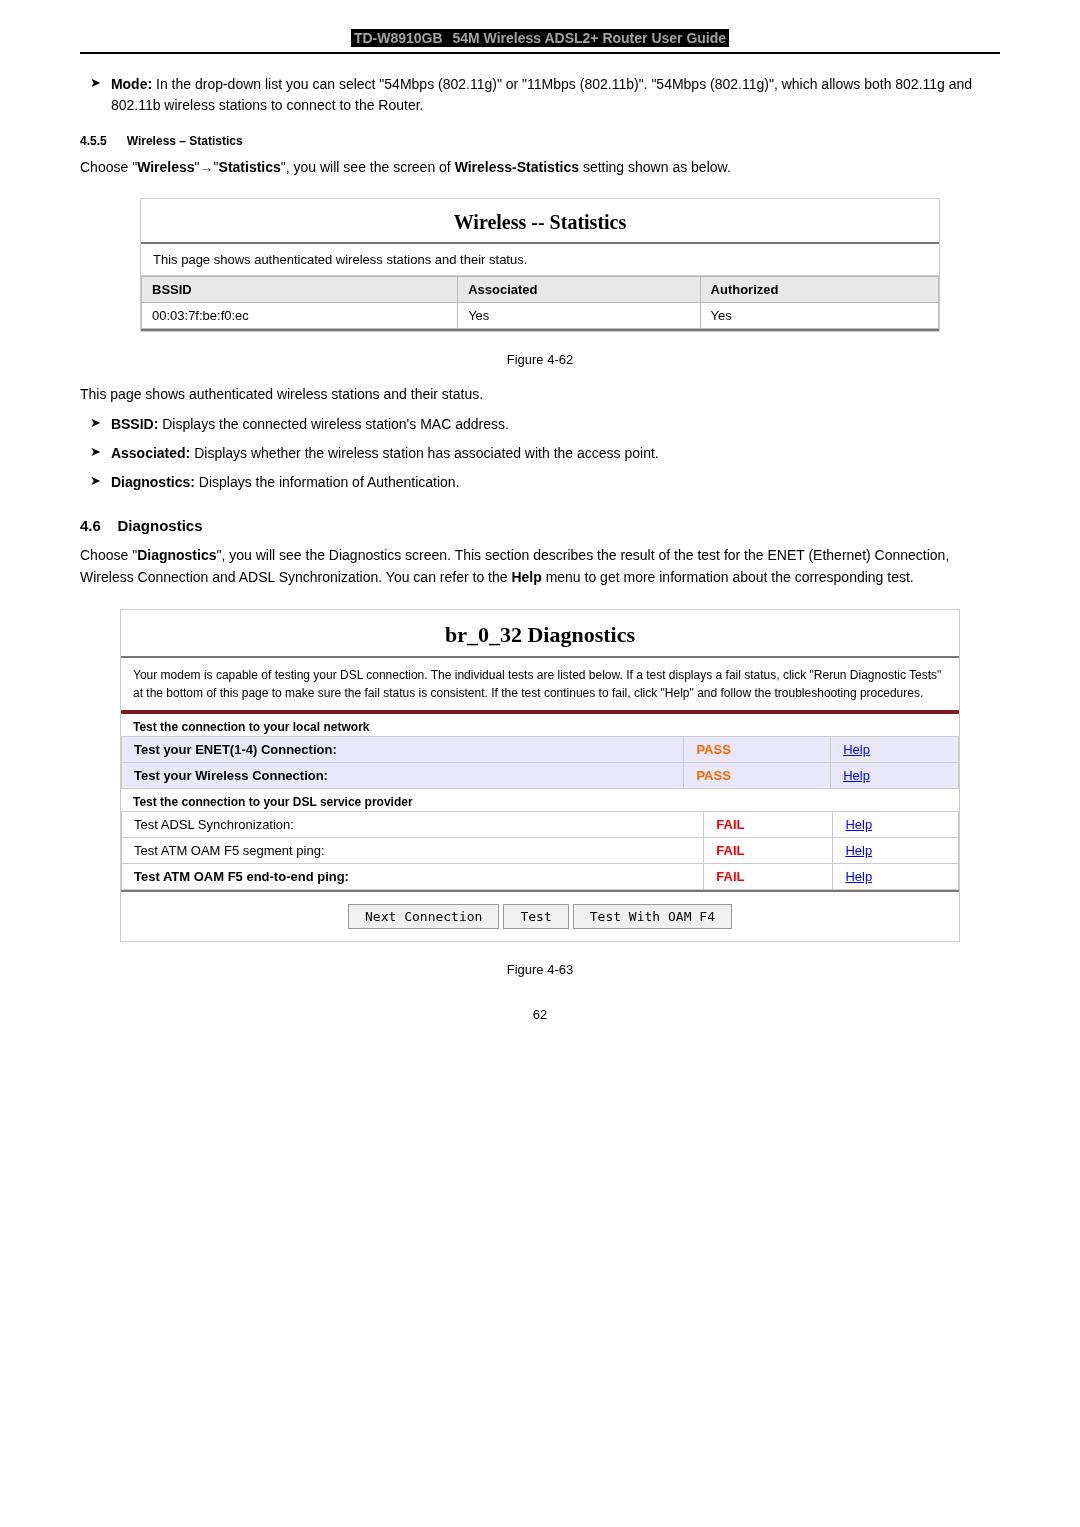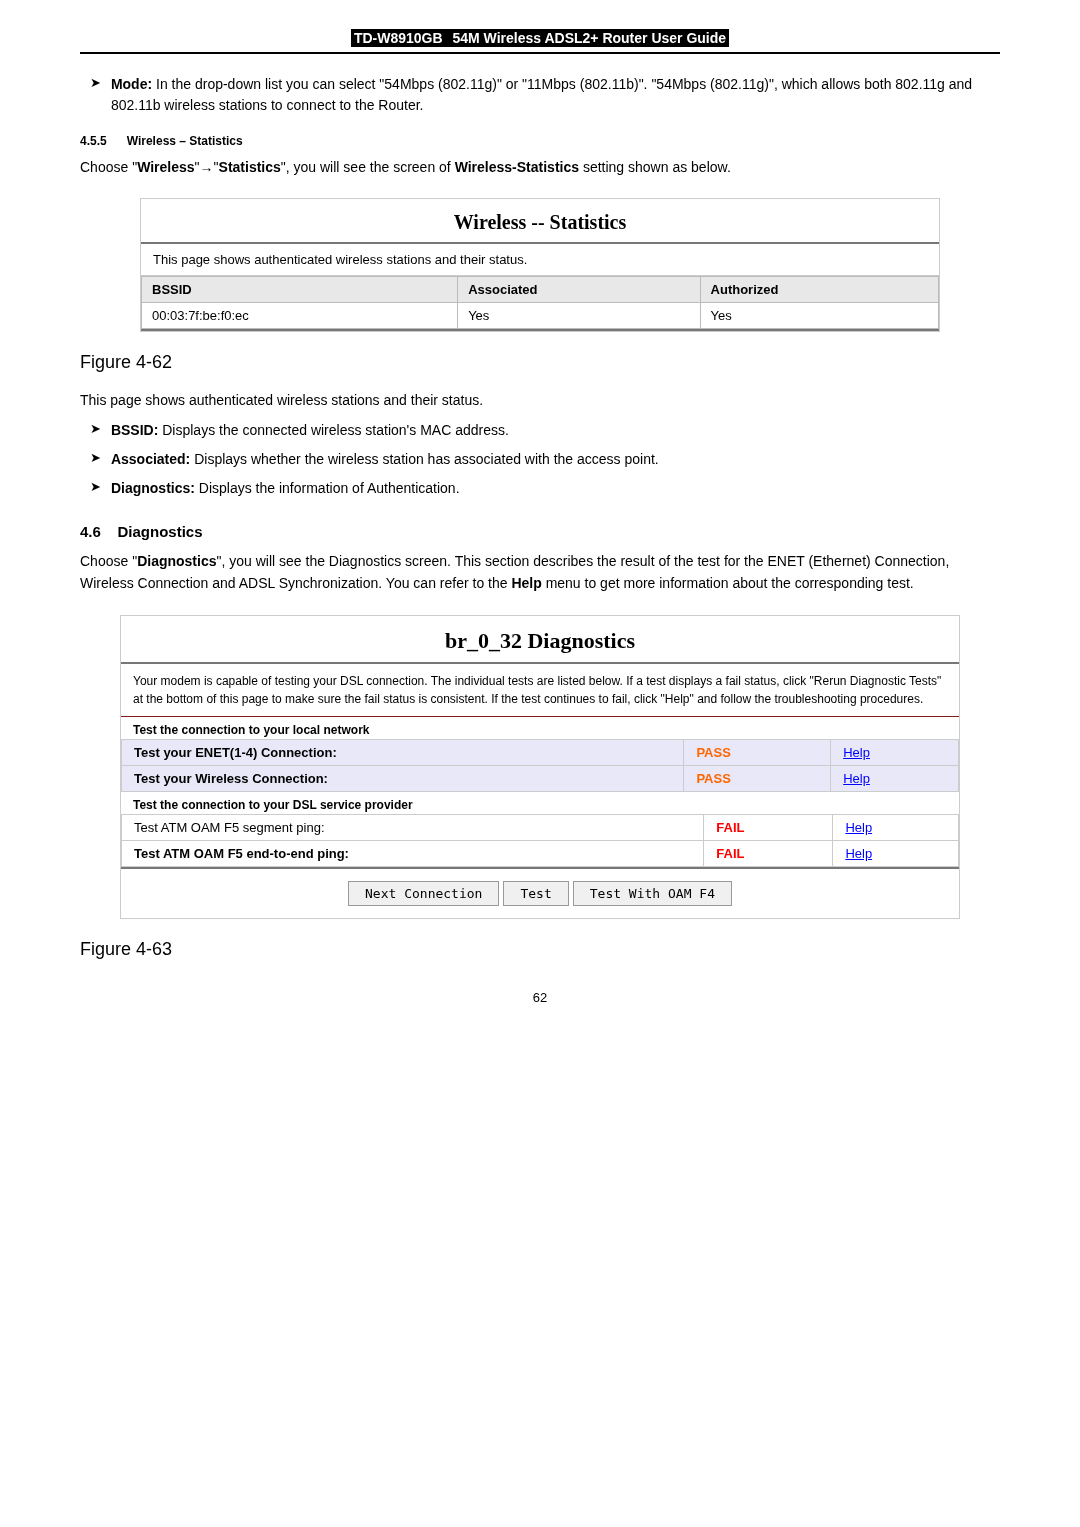--- a/index.html
+++ b/index.html
@@ -15,21 +15,21 @@
     .page-header {
       text-align: center;
       font-weight: bold;
       font-size: 14px;
       border-bottom: 2px solid #000;
       padding-bottom: 6px;
       margin-bottom: 20px;
     }
     .page-header span {
       background: #000;
-      color: #ffffff;
+      color: #a3a3a3;
       padding: 1px 3px;
     }
     .bullet-item {
       display: flex;
       align-items: flex-start;
       margin: 8px 0;
       padding-left: 10px;
     }
     .bullet-arrow {
       font-size: 13px;
@@ -99,21 +99,22 @@
     }
     .btn {
       border: 1px solid #999;
       background: #f0f0f0;
       padding: 4px 16px;
       font-size: 13px;
       cursor: pointer;
       font-family: monospace;
     }
     .figure-caption {
-      font-size: 18px;
+      text-align: center;
+      font-size: 13px;
       margin: 8px 0 16px 0;
     }
     .diag-panel {
       border: 1px solid #ccc;
       margin: 20px 40px;
       padding: 0;
     }
     .diag-title {
       font-size: 22px;
       font-weight: bold;
@@ -122,21 +123,21 @@
       font-family: Georgia, serif;
     }
     .diag-inner {
       border-top: 2px solid #777;
       border-bottom: 2px solid #777;
     }
     .diag-intro {
       padding: 8px 12px;
       font-size: 12px;
       line-height: 1.5;
-      border-bottom: 1px solid #7f1d1d;
+      border-bottom: 4px solid #7f1d1d;
     }
     .diag-section-label {
       font-weight: bold;
       font-size: 12px;
       padding: 6px 12px 2px 12px;
     }
     table.diag-table {
       width: 100%;
       border-collapse: collapse;
       font-size: 13px;
@@ -277,20 +278,25 @@
           <td><strong>Test your Wireless Connection:</strong></td>
           <td><span class="pass-text">PASS</span></td>
           <td><a class="help-link" href="#">Help</a></td>
         </tr>
       </tbody>
     </table>
     <div class="diag-section-label">Test the connection to your DSL service provider</div>
     <table class="diag-table">
       <tbody>
         <tr>
+          <td>Test ADSL Synchronization:</td>
+          <td><span class="fail-text">FAIL</span></td>
+          <td><a class="help-link" href="#">Help</a></td>
+        </tr>
+        <tr>
           <td>Test ATM OAM F5 segment ping:</td>
           <td><span class="fail-text">FAIL</span></td>
           <td><a class="help-link" href="#">Help</a></td>
         </tr>
         <tr>
           <td><strong>Test ATM OAM F5 end-to-end ping:</strong></td>
           <td><span class="fail-text">FAIL</span></td>
           <td><a class="help-link" href="#">Help</a></td>
         </tr>
       </tbody>

